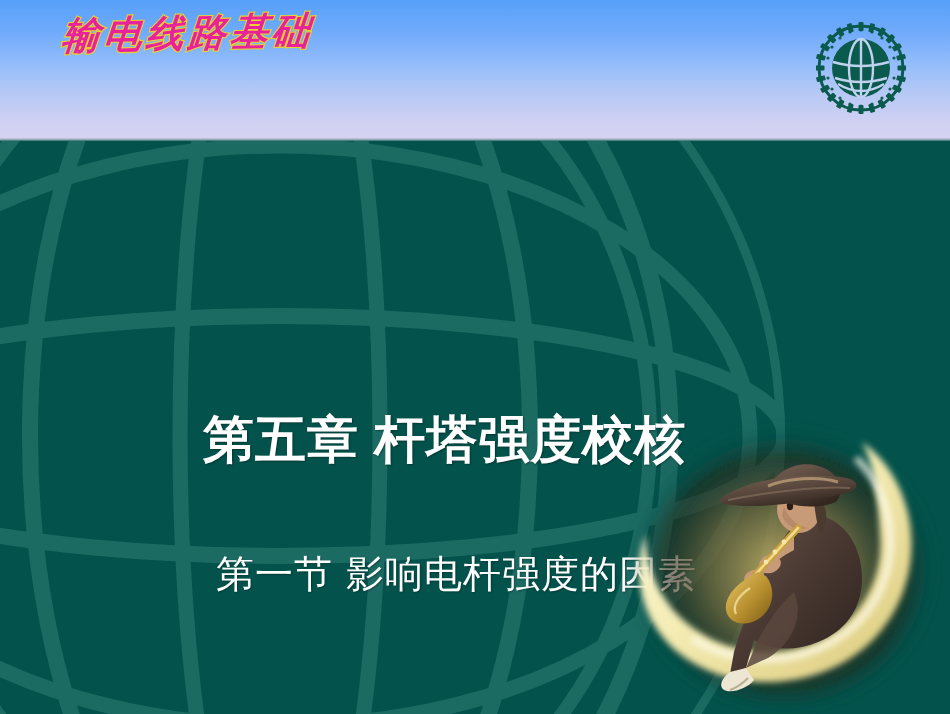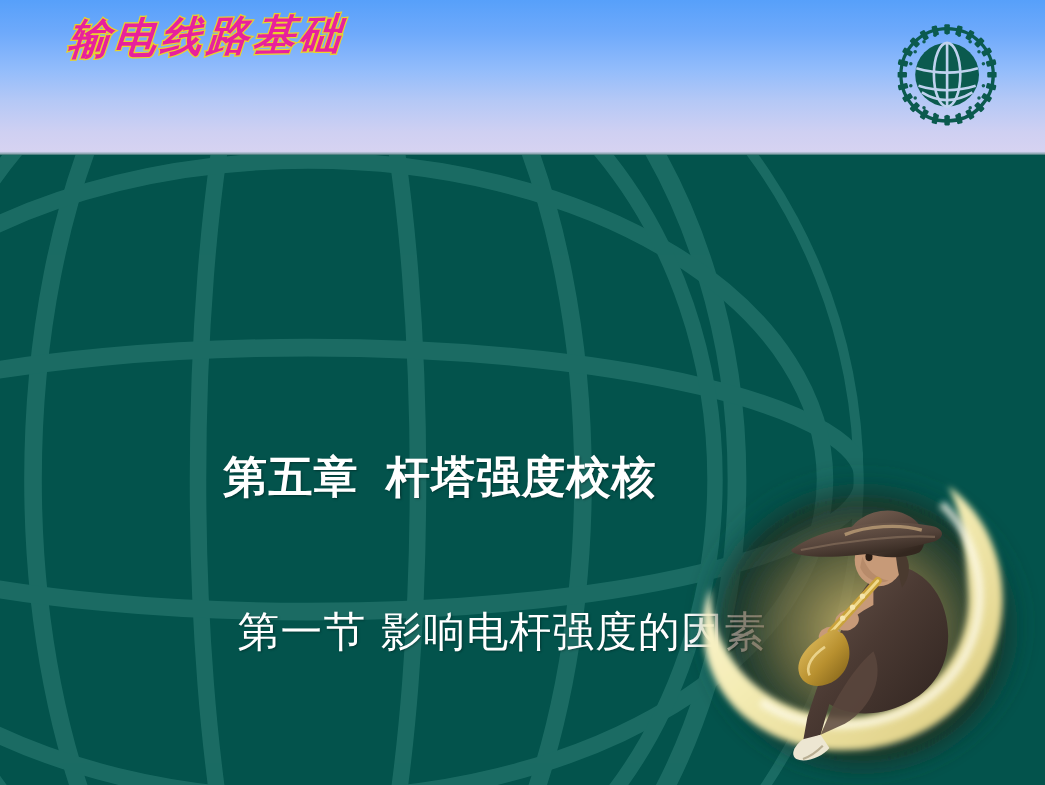--- a/index.html
+++ b/index.html
@@ -50,22 +50,22 @@
     overflow:hidden;
   }
   #globe-wire{
     position:absolute;left:-230px;top:-250px;width:1020px;height:1090px;
     opacity:.55;
   }
 
   
   #main-title{
     position:absolute;left:203px;top:265px;
-    font-family:Liberation Mono, monospace;
-    font-size:40px;font-weight:bold;letter-spacing:1px;
+    font-family:Liberation Sans, sans-serif;
+    font-size:51px;font-weight:bold;letter-spacing:1px;
     color:#FFFFFF;white-space:nowrap;
     text-shadow:1px 1px 2px rgba(0,0,0,.35);
   }
   #sub-title{
     position:absolute;left:216px;top:408px;
     font-family:"DejaVu Sans","Liberation Sans",sans-serif;
     font-size:38px;font-weight:normal;letter-spacing:1px;
     color:#FFFFFF;white-space:nowrap;
     text-shadow:1px 1px 2px rgba(0,0,0,.3);
   }

